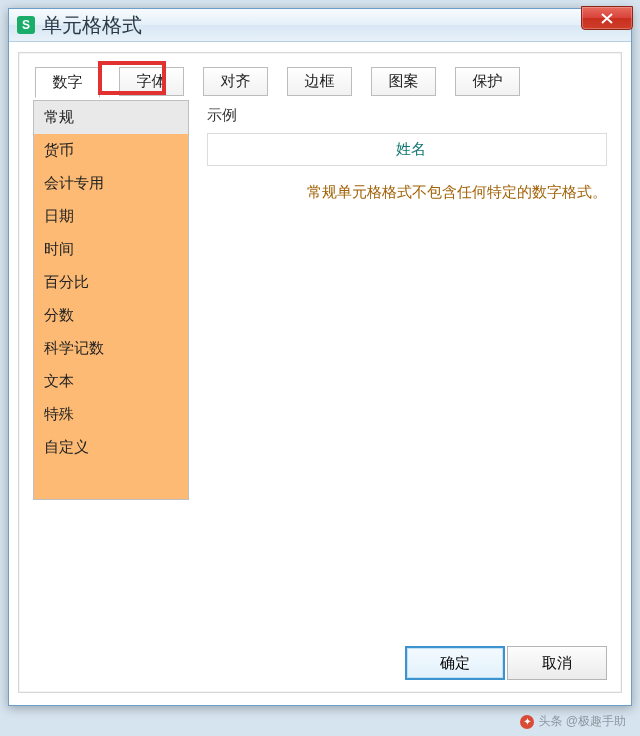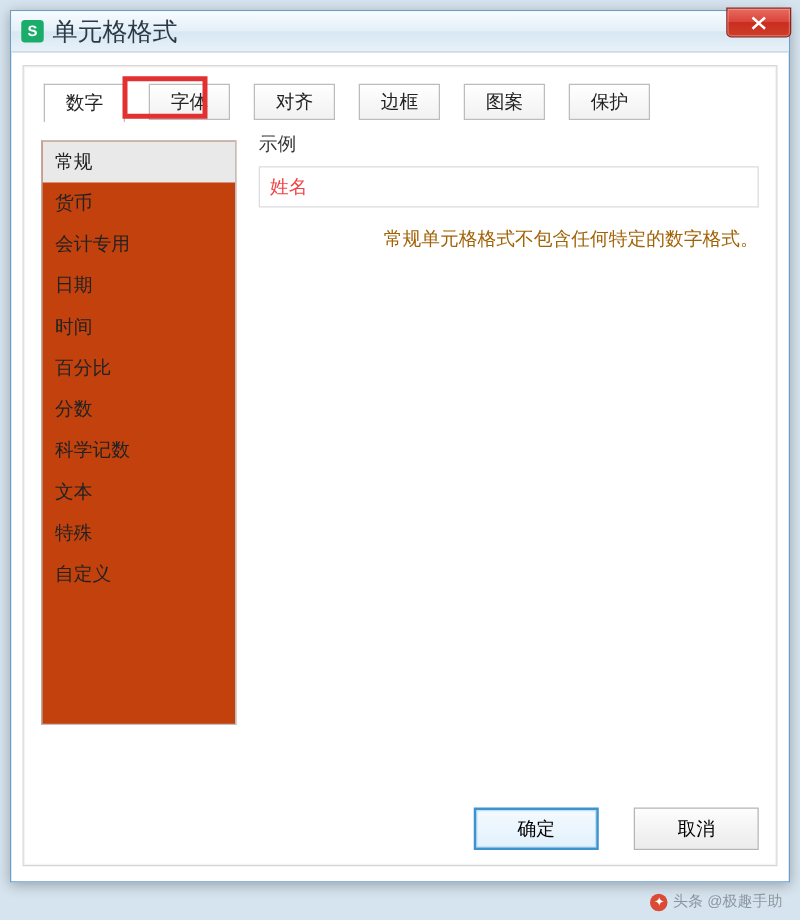--- a/index.html
+++ b/index.html
@@ -97,25 +97,24 @@
       font-size: 15px;
       color: #222;
     }
     .main-row {
       display: flex;
       flex: 1;
       min-height: 0;
     }
     .listbox {
       width: 156px;
-      height: 468px;
+      height: 400px;
       border: 1px solid #bfbfbf;
-      background: #c2410c;
+      background: #fdba74;
       overflow: hidden;
-      margin-top: 12px;
     }
     .list-item {
       height: 33px;
       display: flex; align-items: center;
       padding-left: 10px;
       font-size: 15px;
       color: #222;
       cursor: pointer;
     }
     .list-item.selected { background: #e9e9e9; }
@@ -125,32 +124,33 @@
     }
     .example-label {
       font-size: 15px; color: #333;
       margin-top: 6px; margin-bottom: 8px;
     }
     .example-box {
       border: 1px solid #dcdcdc;
       height: 33px;
       display: flex; align-items: center;
       padding-left: 8px;
-      font-size: 15px; color: #ef4444;
+      font-size: 15px; color: #0f766e;
       margin-bottom: 14px;
+      justify-content: center;
     }
     .desc-text {
       font-size: 15px; color: #a16207;
       line-height: 1.6;
       text-align: right;
     }
     .footer {
       display: flex;
       justify-content: flex-end;
-      gap: 28px;
+      gap: 2px;
       padding-top: 12px;
     }
     .btn {
       width: 100px; height: 34px;
       border: 1px solid #b5b5b5;
       background: linear-gradient(to bottom, #fdfdfd, #ebebeb);
       font-size: 15px;
       display: flex; align-items: center; justify-content: center;
       cursor: pointer;
     }

